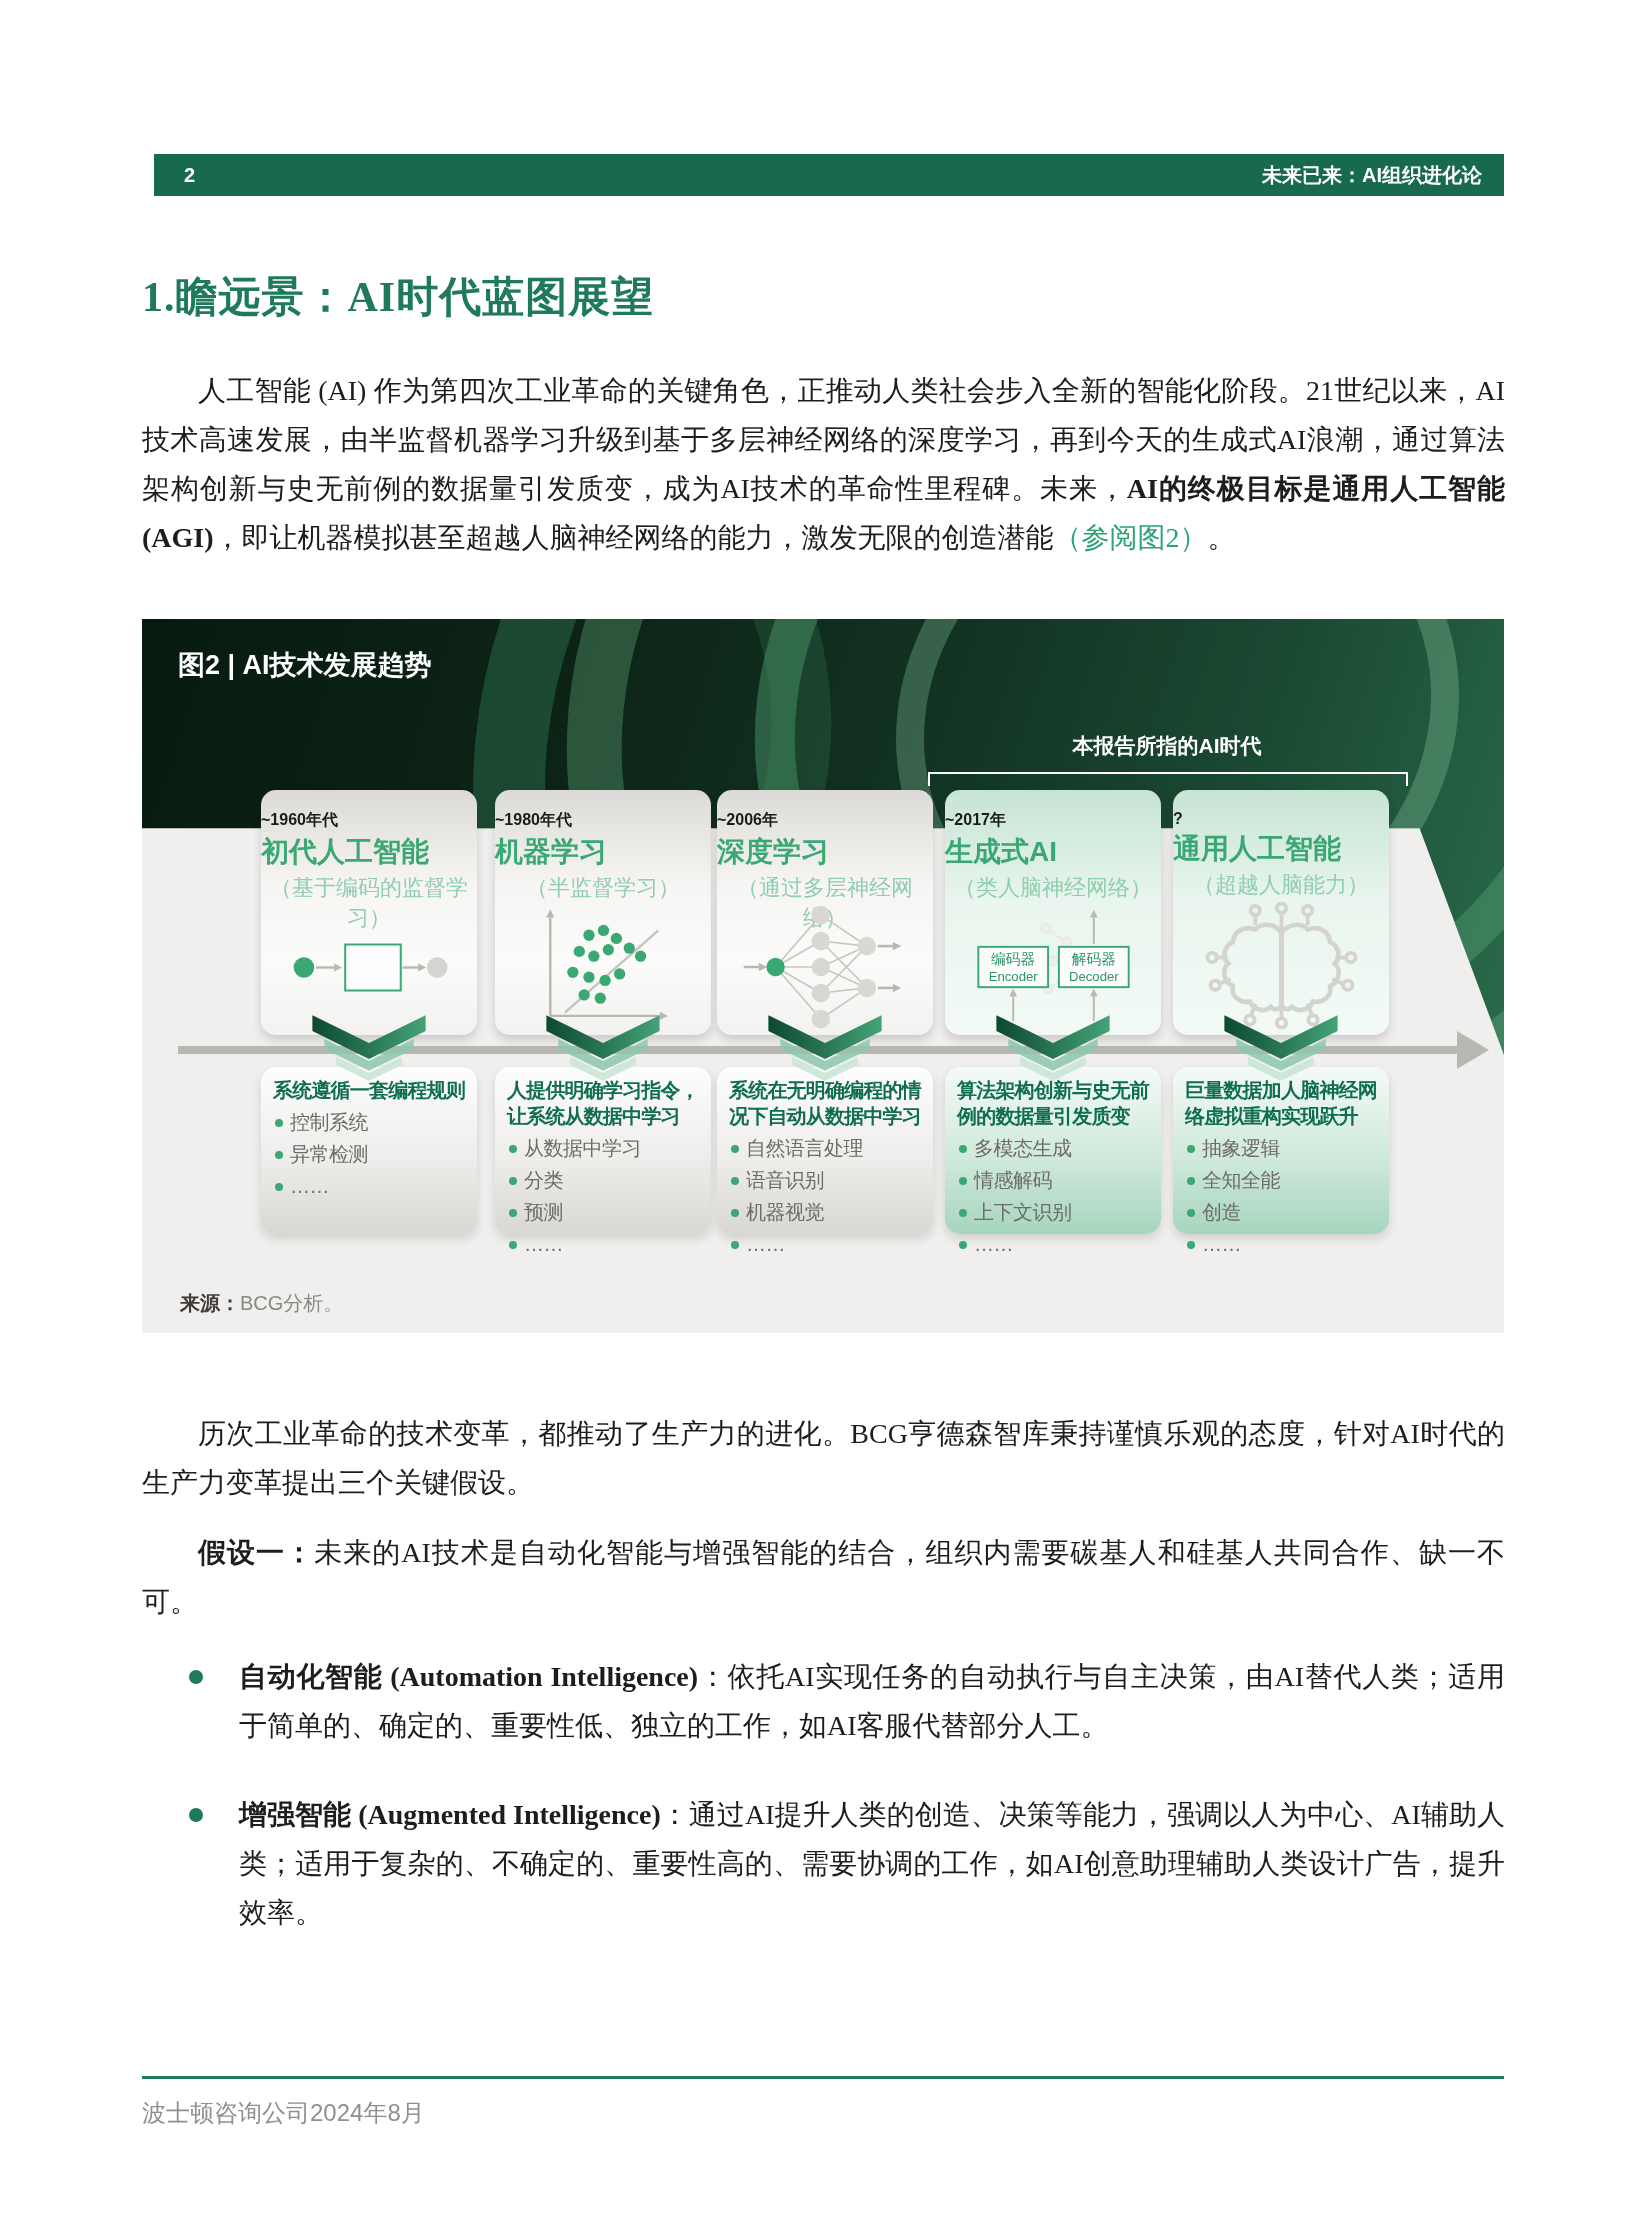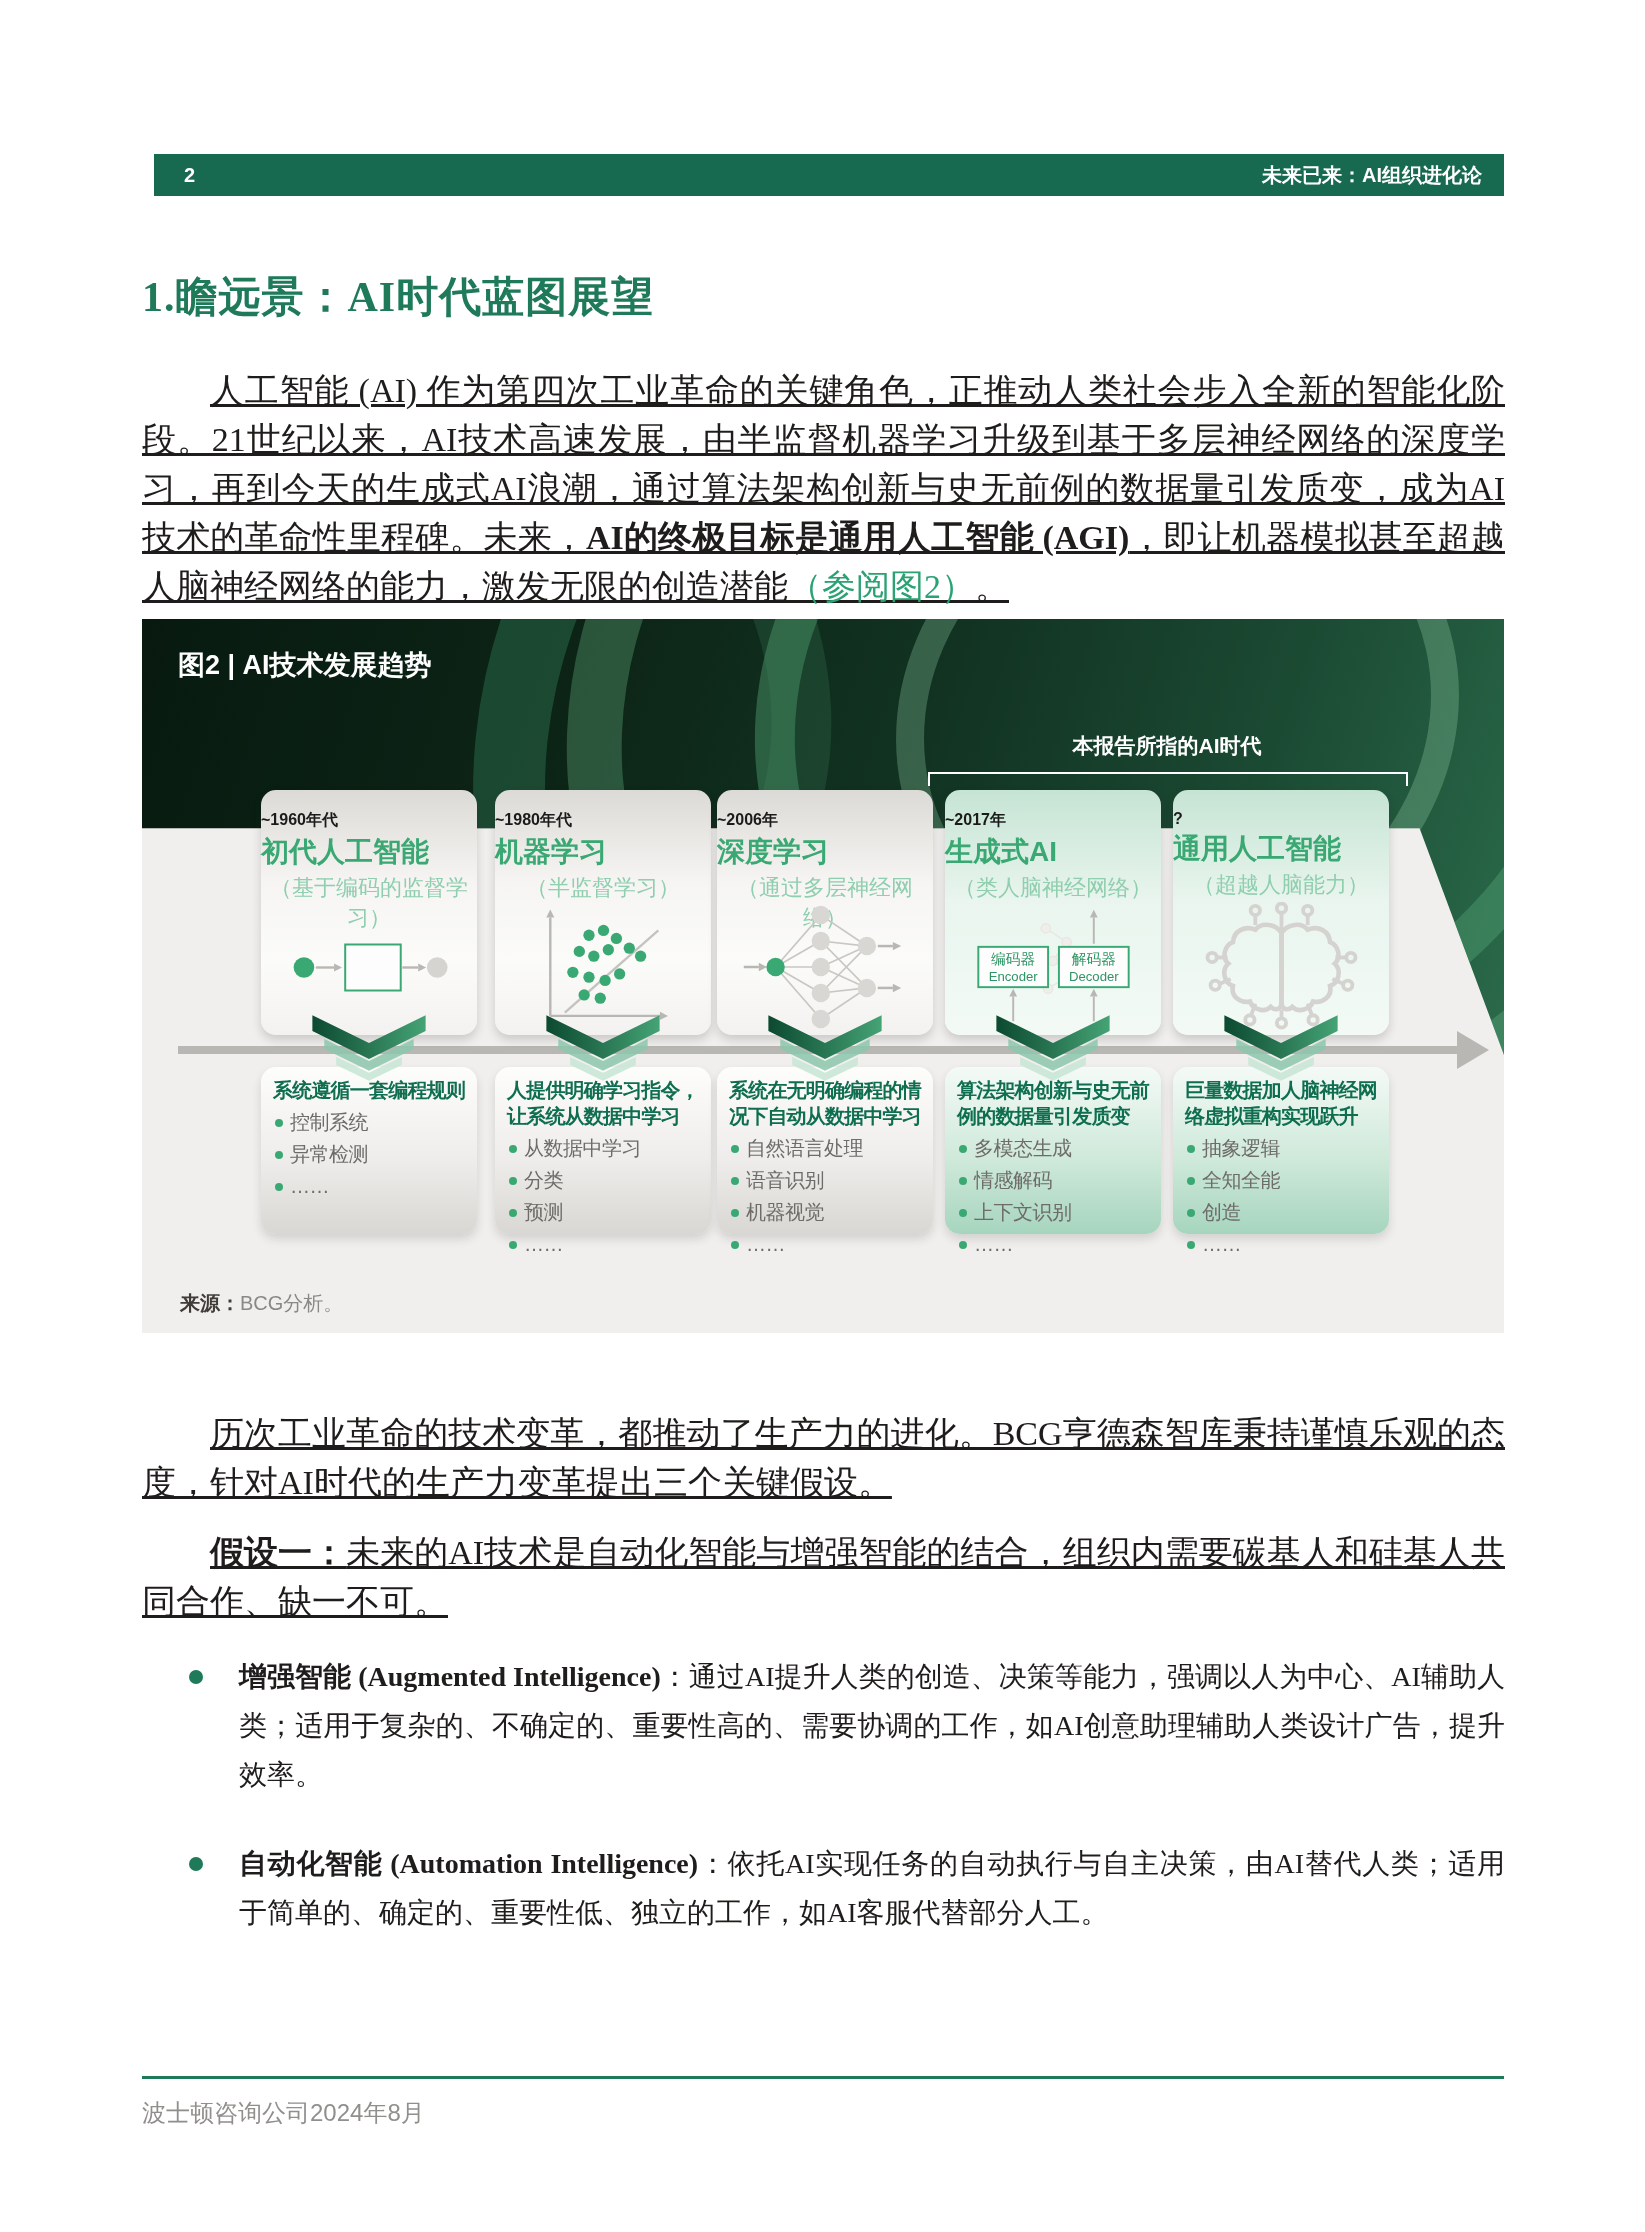--- a/index.html
+++ b/index.html
@@ -10,21 +10,21 @@
   
   .header-bar{left:154px;top:154px;width:1350px;height:42px;background:#17694f;
     color:#fff;display:flex;justify-content:space-between;align-items:center;
     padding:0 22px 0 30px;box-sizing:border-box;
     font:600 20px "Liberation Sans","DejaVu Sans",sans-serif;}
 
   
   .section-title{left:142px;top:269px;font-size:42px;font-weight:700;color:#1e7a58;letter-spacing:1px;}
 
   
-  .para{left:142px;width:1363px;font-size:34px;line-height:49px;text-align:justify;text-decoration:underline;}
+  .para{left:142px;width:1363px;font-size:28px;line-height:49px;text-align:justify;}
   .indent{text-indent:2em;}
   .b{font-weight:700;}
   .green-link{color:#2aa273;}
 
   
   .figure{left:142px;top:619px;width:1362px;height:714px;background:#f0efed;overflow:hidden;
           font-family:"Liberation Sans","DejaVu Sans",sans-serif;}
   .fig-dark{position:absolute;left:0;top:0;width:100%;height:436px;overflow:hidden;
     clip-path:polygon(0 0,100% 0,100% 100%,93.8% 48%,0 48%);
     background:linear-gradient(108deg,#081a10 0%,#0c2416 30%,#123322 55%,#1b4a33 78%,#2a6a4a 100%);}
@@ -361,25 +361,25 @@
     <div class="fig-source"><span class="srcb">来源：</span><span>BCG分析。</span></div>
   </div>
 
   <div class="abs para indent" style="top:1409px;">历次工业革命的技术变革，都推动了生产力的进化。BCG亨德森智库秉持谨慎乐观的态度，针对AI时代的生产力变革提出三个关键假设。</div>
 
   <div class="abs para indent" style="top:1528px;"><span class="b">假设一：</span><span>未来的AI技术是自动化智能与增强智能的结合，组织内需要碳基人和硅基人共同合作、缺一不可。</span></div>
 
   <div class="abs bullet-list">
     <div class="bullet-item">
       <span class="dot"></span>
-      <div class="btxt"><span class="b">增强智能 (Augmented Intelligence)</span><span>：通过AI提升人类的创造、决策等能力，强调以人为中心、AI辅助人类；适用于复杂的、不确定的、重要性高的、需要协调的工作，如AI创意助理辅助人类设计广告，提升效率。</span></div>
+      <div class="btxt"><span class="b">自动化智能 (Automation Intelligence)</span><span>：依托AI实现任务的自动执行与自主决策，由AI替代人类；适用于简单的、确定的、重要性低、独立的工作，如AI客服代替部分人工。</span></div>
     </div>
     <div class="bullet-item">
       <span class="dot"></span>
-      <div class="btxt"><span class="b">自动化智能 (Automation Intelligence)</span><span>：依托AI实现任务的自动执行与自主决策，由AI替代人类；适用于简单的、确定的、重要性低、独立的工作，如AI客服代替部分人工。</span></div>
+      <div class="btxt"><span class="b">增强智能 (Augmented Intelligence)</span><span>：通过AI提升人类的创造、决策等能力，强调以人为中心、AI辅助人类；适用于复杂的、不确定的、重要性高的、需要协调的工作，如AI创意助理辅助人类设计广告，提升效率。</span></div>
     </div>
   </div>
 
   <div class="abs footer-line"></div>
   <div class="abs footer-row">
     <span>波士顿咨询公司</span>
     <span>2024年8月</span>
   </div>
 
 </div>

